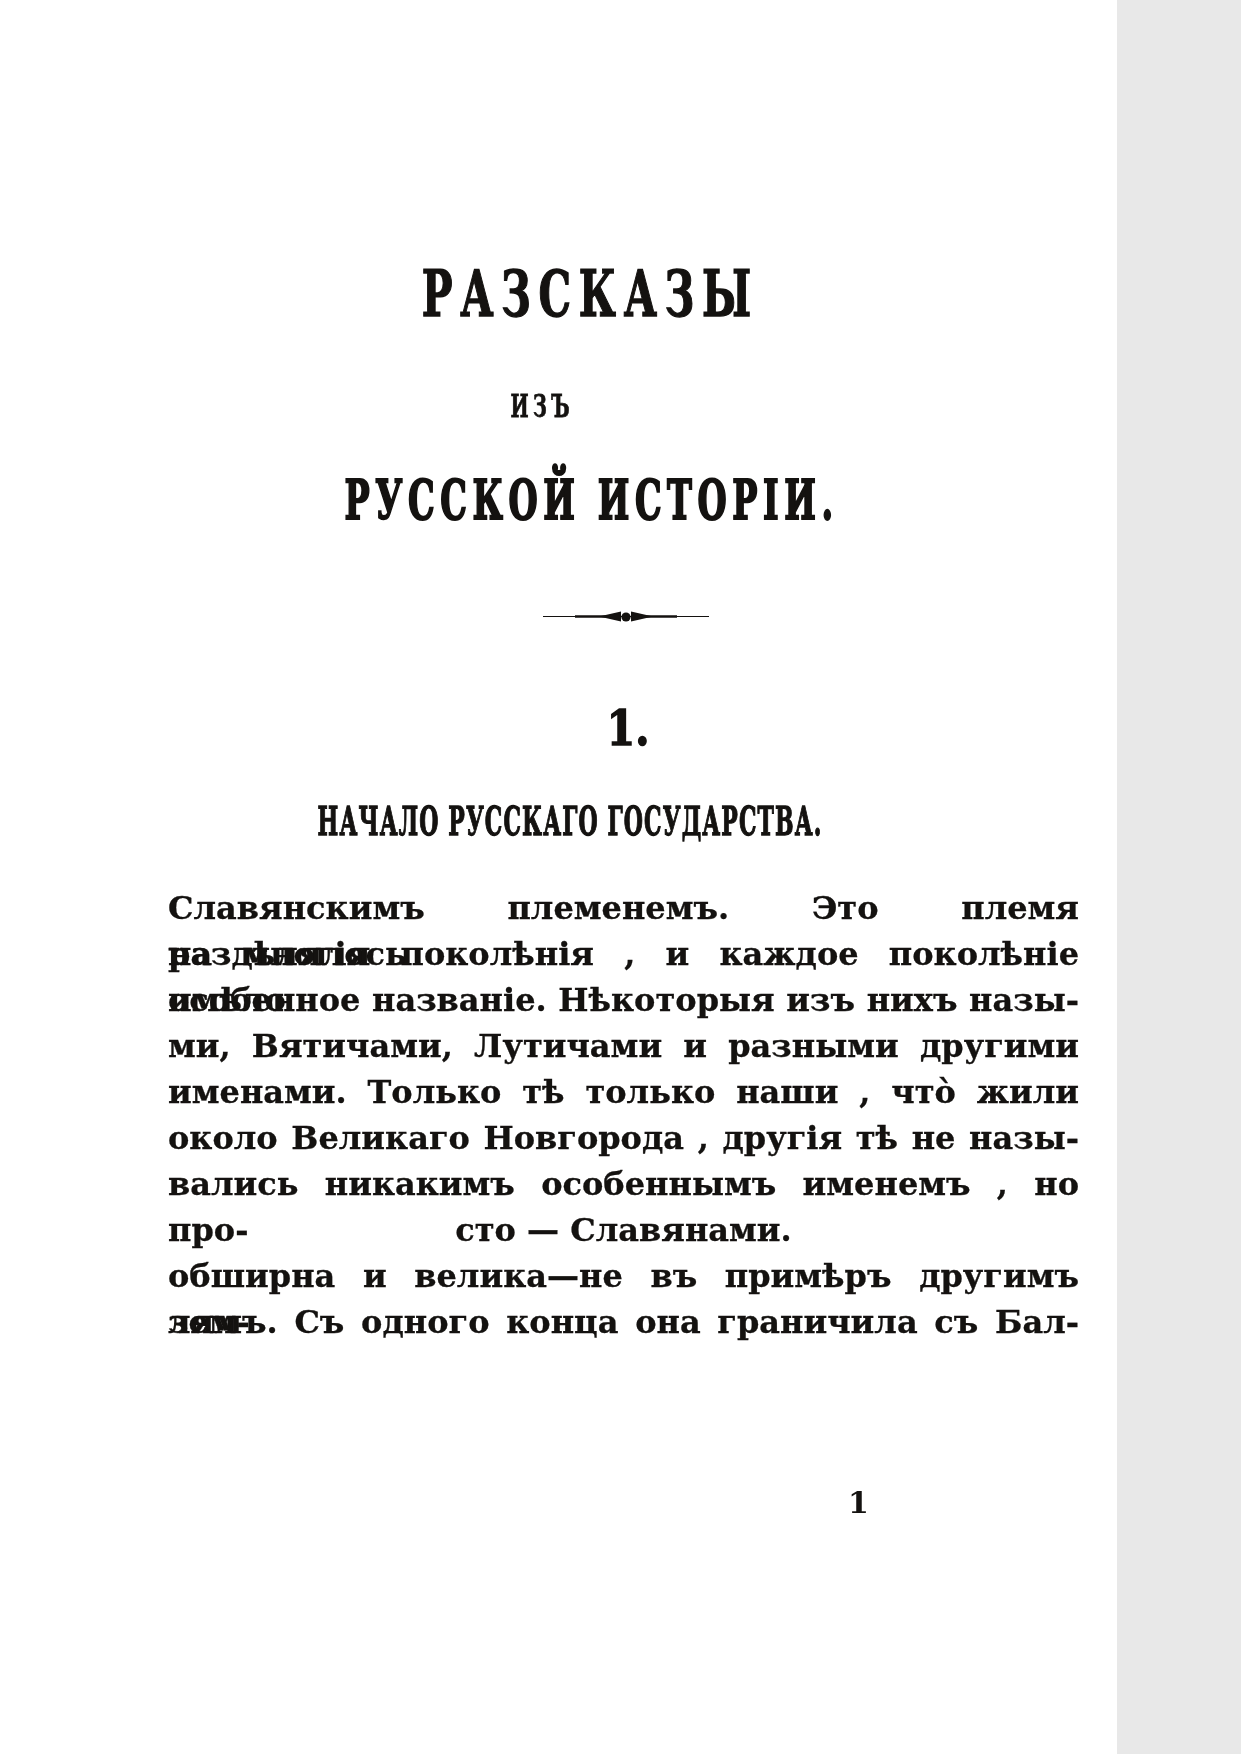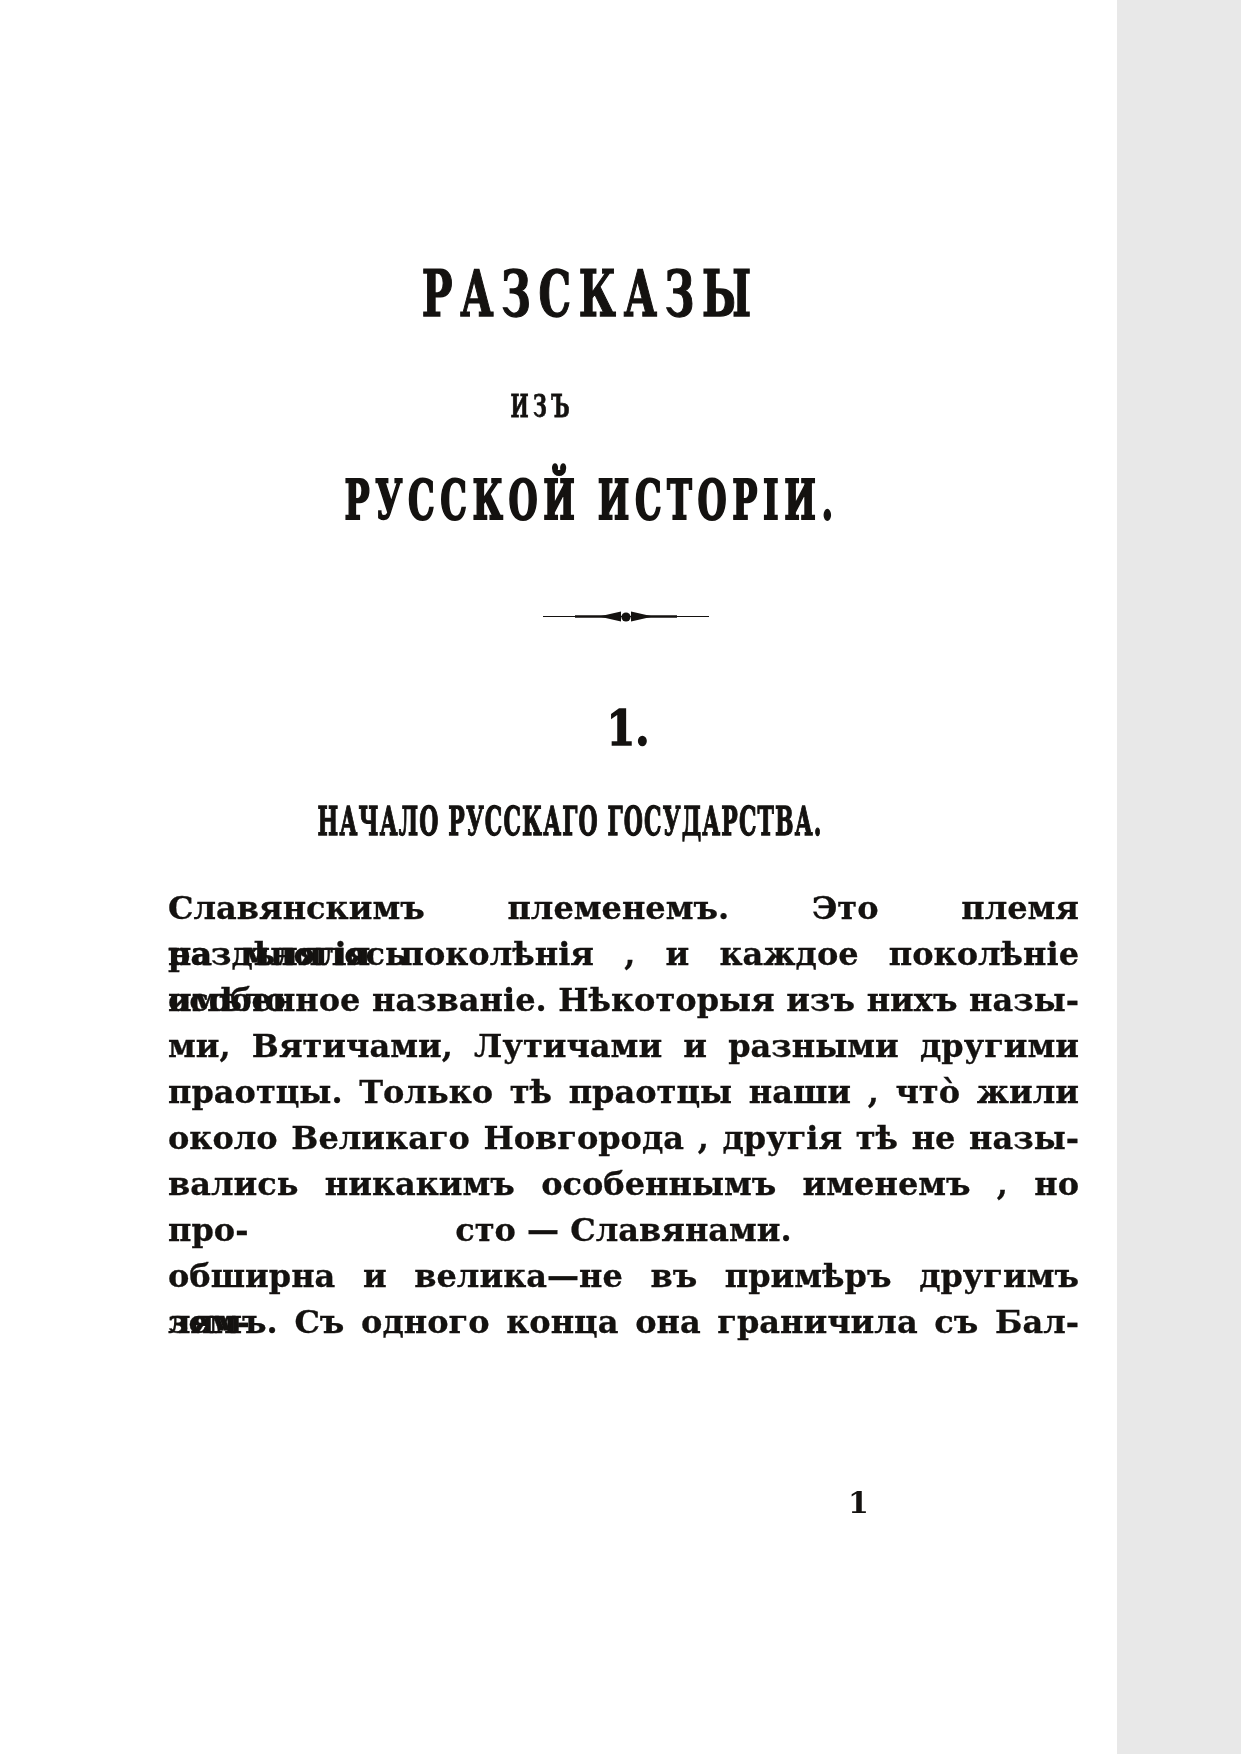--- a/index.html
+++ b/index.html
@@ -79,21 +79,21 @@
 
   <div class="cline chap-head">
     <span class="sq" style="--sx:0.55">НАЧАЛО РУССКАГО ГОСУДАРСТВА.</span>
   </div>
 
   <div class="body-block">
     <div class="bline full">Славянскимъ племенемъ. Это племя раздѣлялось</div>
     <div class="bline full">на многія поколѣнія , и каждое поколѣніе имѣло</div>
     <div class="bline full">особенное названіе. Нѣкоторыя изъ нихъ назы-</div>
     <div class="bline full">ми, Вятичами, Лутичами и разными другими</div>
-    <div class="bline full">праотцы. Только тѣ праотцы наши , что̀ жили</div>
+    <div class="bline full">именами. Только тѣ только наши , что̀ жили</div>
     <div class="bline full">около Великаго Новгорода , другія тѣ не назы-</div>
     <div class="bline full">вались никакимъ особеннымъ именемъ , но про-</div>
     <div class="bline pend">сто — Славянами.</div>
     <div class="bline full">обширна и велика—не въ примѣръ другимъ зем-</div>
     <div class="bline full">лямъ. Съ одного конца она граничила съ Бал-</div>
   </div>
 
   <div class="signature">1</div>
 
 </div>

